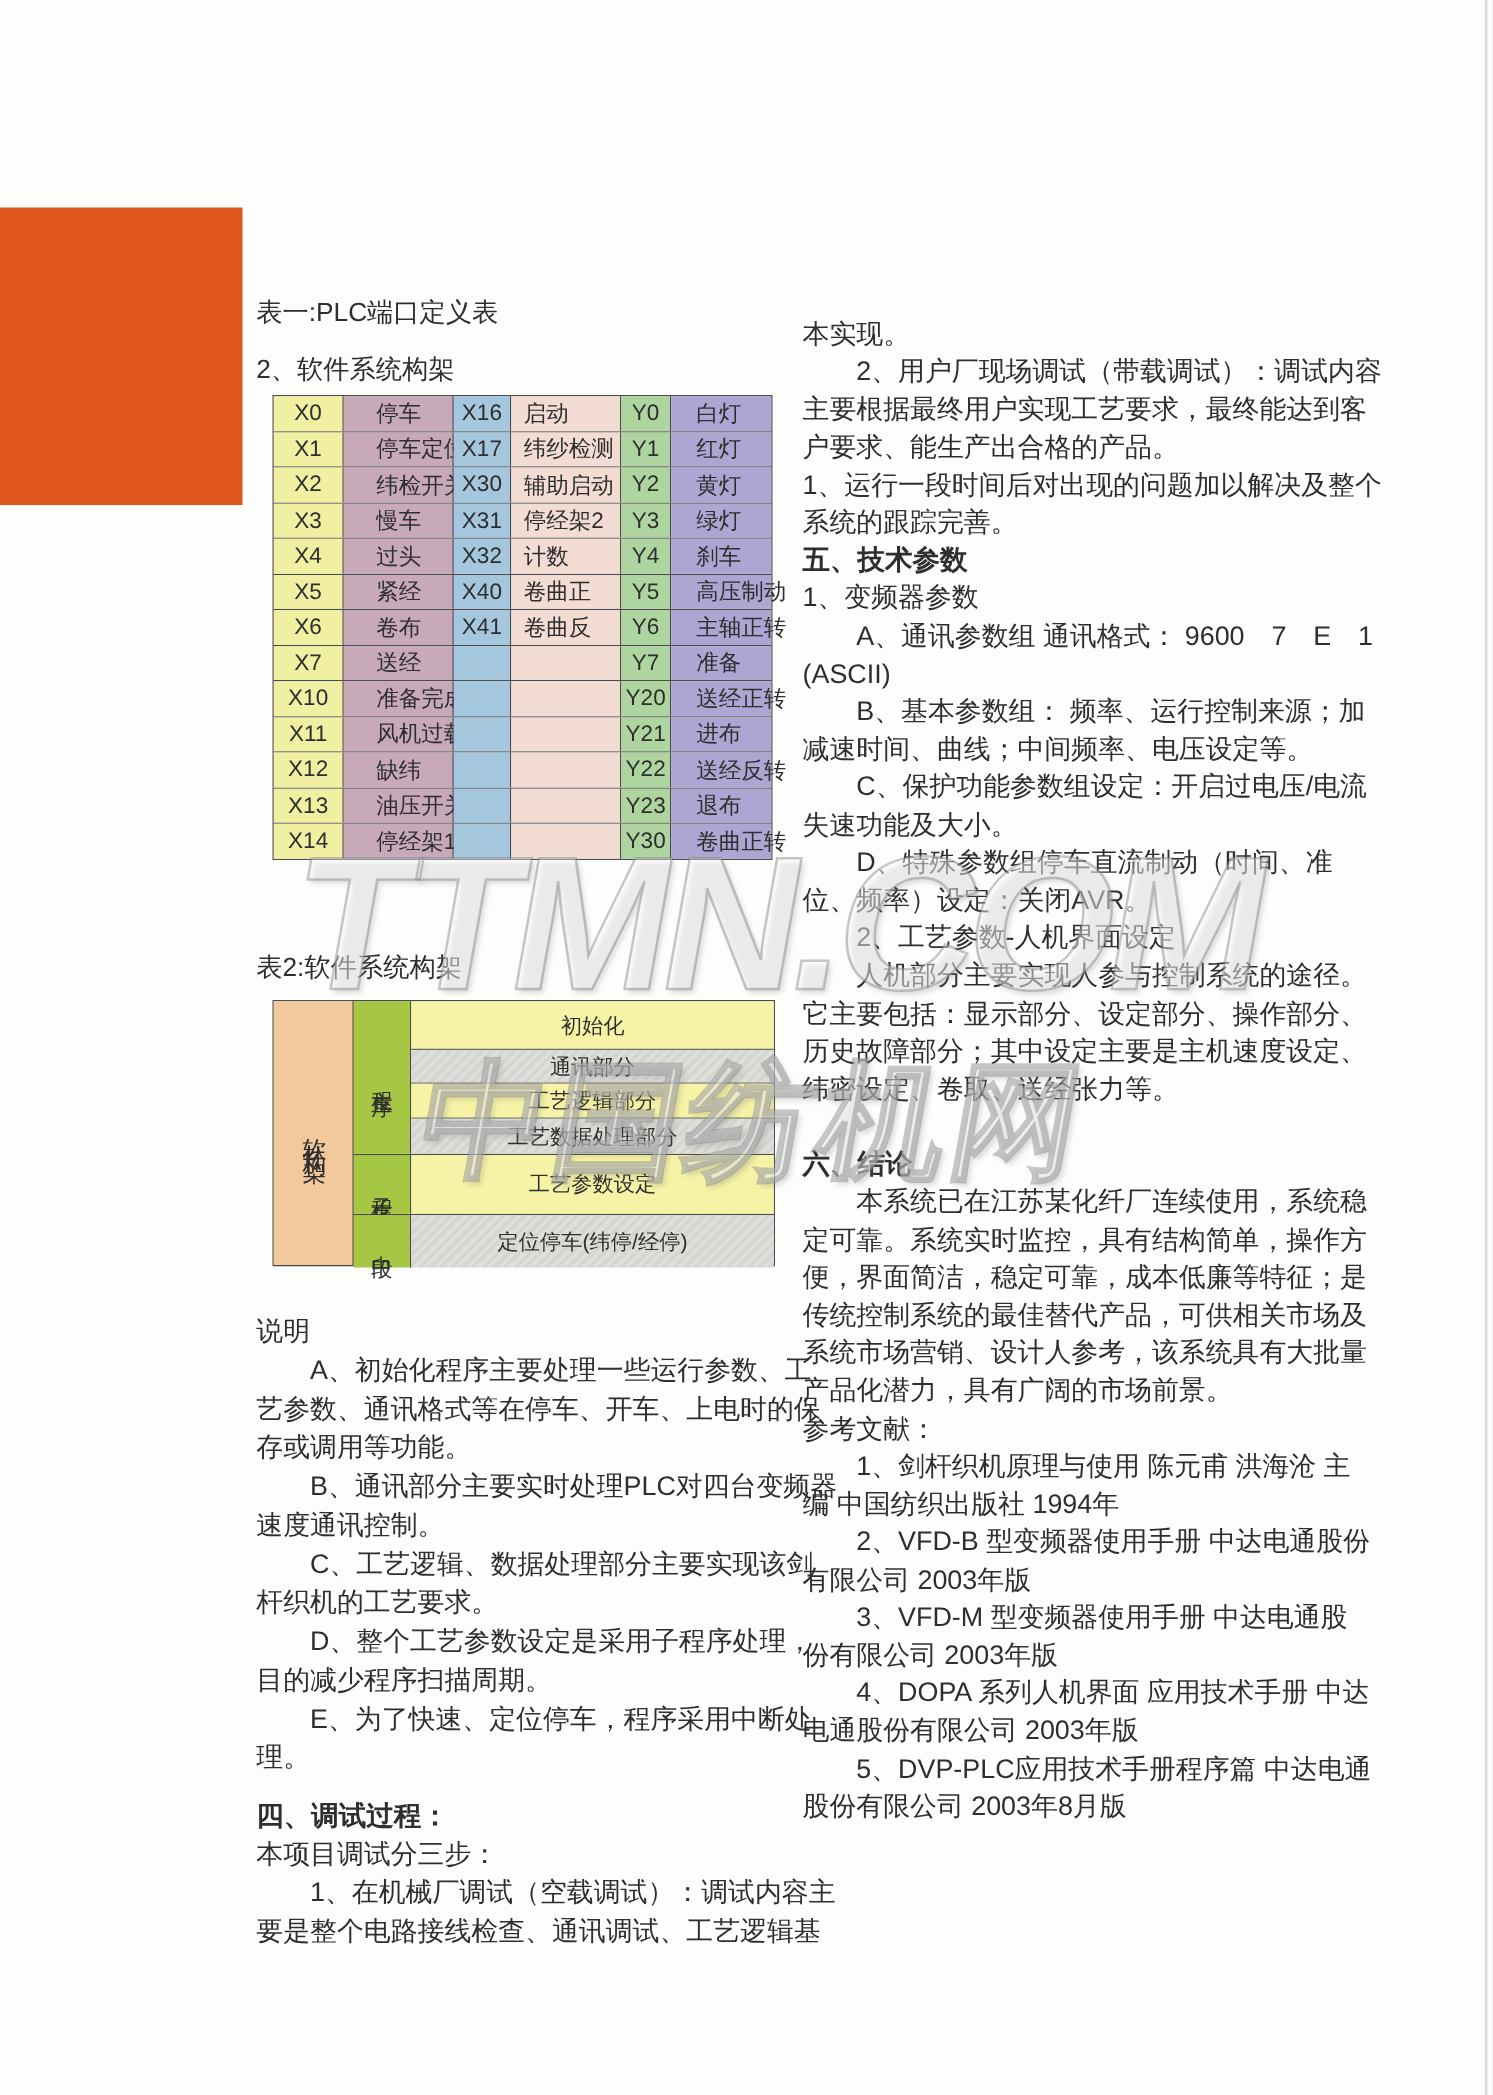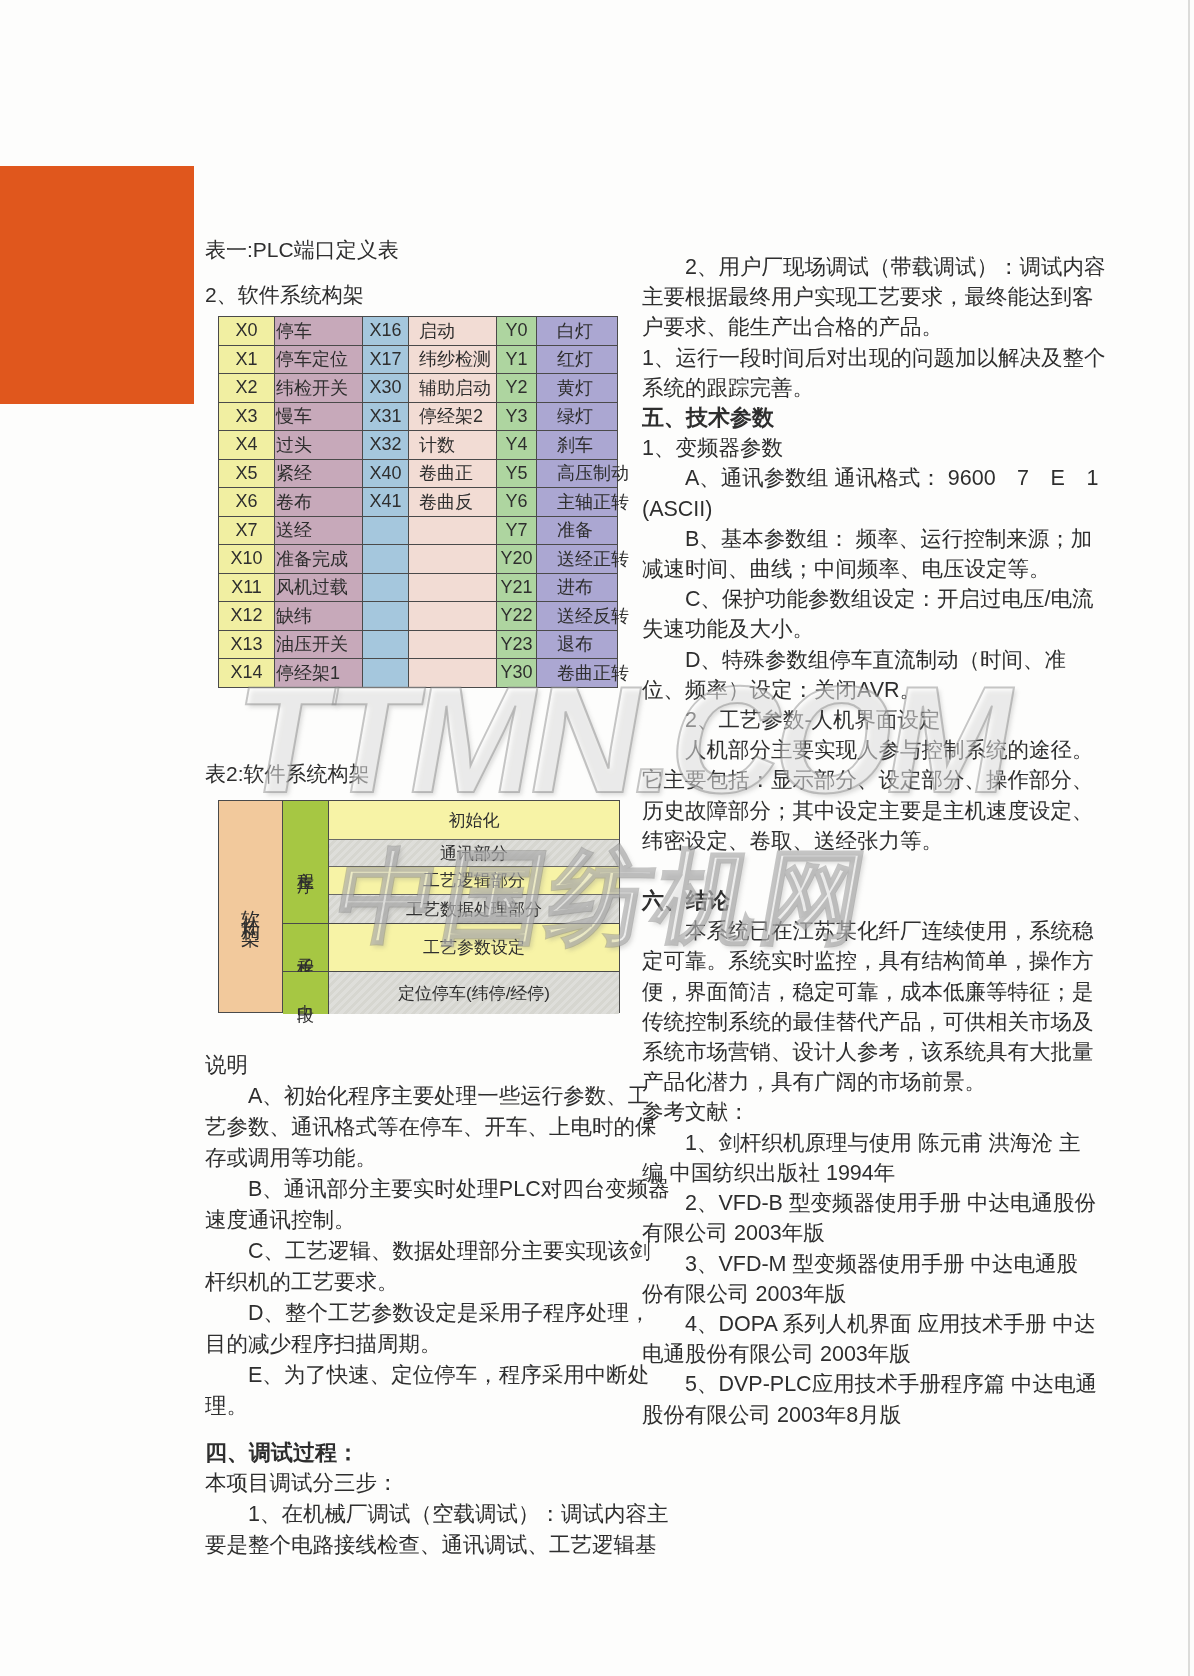--- a/index.html
+++ b/index.html
@@ -16,21 +16,21 @@
   .t3{top:760px;font-size:21px;}
 
   
   .port-table{position:absolute;left:218px;top:316px;width:398px;border:1px solid #4a4a4a;}
   .port-row{display:flex;height:27.5px;border-bottom:1px solid #4a4a4a;}
   .port-row:last-child{border-bottom:none;}
   .port-cell{box-sizing:border-box;border-right:1px solid #4a4a4a;font-size:18px;
     display:flex;align-items:center;white-space:nowrap;overflow:visible;}
   .port-cell:last-child{border-right:none;padding-left:20px;}
   .cw0{width:56px;justify-content:center;}
-  .cw1{width:88px;padding-left:1px;}
+  .cw1{width:88px;padding-left:26px;}
   .cw2{width:46px;justify-content:center;}
   .cw3{width:88px;padding-left:10px;}
   .cw4{width:40px;justify-content:center;}
   .cw5{width:80px;padding-left:8px;}
 
   
   .diagram{position:absolute;left:218px;top:800px;width:400px;height:211px;
     display:flex;border:1px solid #4a4a4a;box-sizing:content-box;}
   .diagram-root{width:64px;display:flex;align-items:center;justify-content:center;
     writing-mode:vertical-rl;text-orientation:upright;font-size:19px;letter-spacing:6px;
@@ -222,20 +222,21 @@
       <div class="tline">　　D、整个工艺参数设定是采用子程序处理，</div>
       <div class="tline">目的减少程序扫描周期。</div>
       <div class="tline">　　E、为了快速、定位停车，程序采用中断处</div>
       <div class="tline">理。</div>
       <div class="tline bold" style="margin-top: 15px;">四、调试过程：</div>
       <div class="tline">本项目调试分三步：</div>
       <div class="tline">　　1、在机械厂调试（空载调试）：调试内容主</div>
       <div class="tline">要是整个电路接线检查、通讯调试、工艺逻辑基</div>
     </div>
   <div class="textcol" id="right-col">
+      <div class="tline">本实现。</div>
       <div class="tline">　　2、用户厂现场调试（带载调试）：调试内容</div>
       <div class="tline">主要根据最终用户实现工艺要求，最终能达到客</div>
       <div class="tline">户要求、能生产出合格的产品。</div>
       <div class="tline">1、运行一段时间后对出现的问题加以解决及整个</div>
       <div class="tline">系统的跟踪完善。</div>
       <div class="tline bold">五、技术参数</div>
       <div class="tline">1、变频器参数</div>
       <div class="tline">　　A、通讯参数组 通讯格式： 9600　7　E　1</div>
       <div class="tline">(ASCII)</div>
       <div class="tline">　　B、基本参数组： 频率、运行控制来源；加</div>

